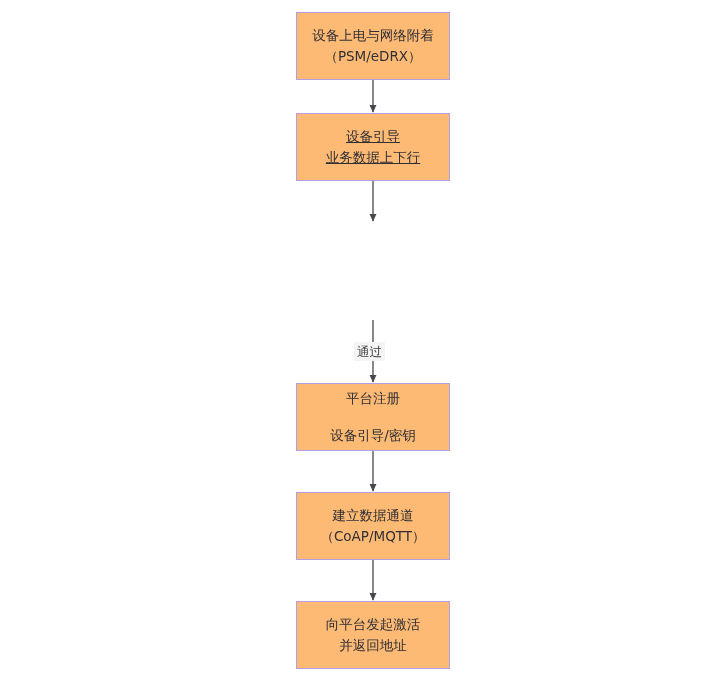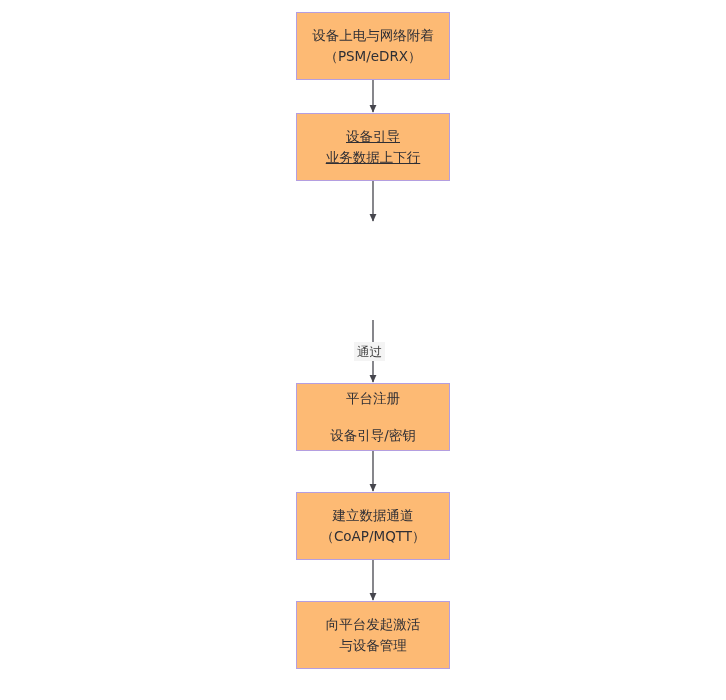--- a/index.html
+++ b/index.html
@@ -151,16 +151,16 @@
     <span class="node-line">设备引导/密钥</span>
   </div>
 
   <div id="node-channel" class="node process">
     <span class="node-line">建立数据通道</span>
     <span class="node-line">（CoAP/MQTT）</span>
   </div>
 
   <div id="node-business" class="node process">
     <span class="node-line">向平台发起激活</span>
-    <span class="node-line">与设备管理</span>
+    <span class="node-line">并返回地址</span>
   </div>
 
 </div>
 
 </body></html>

